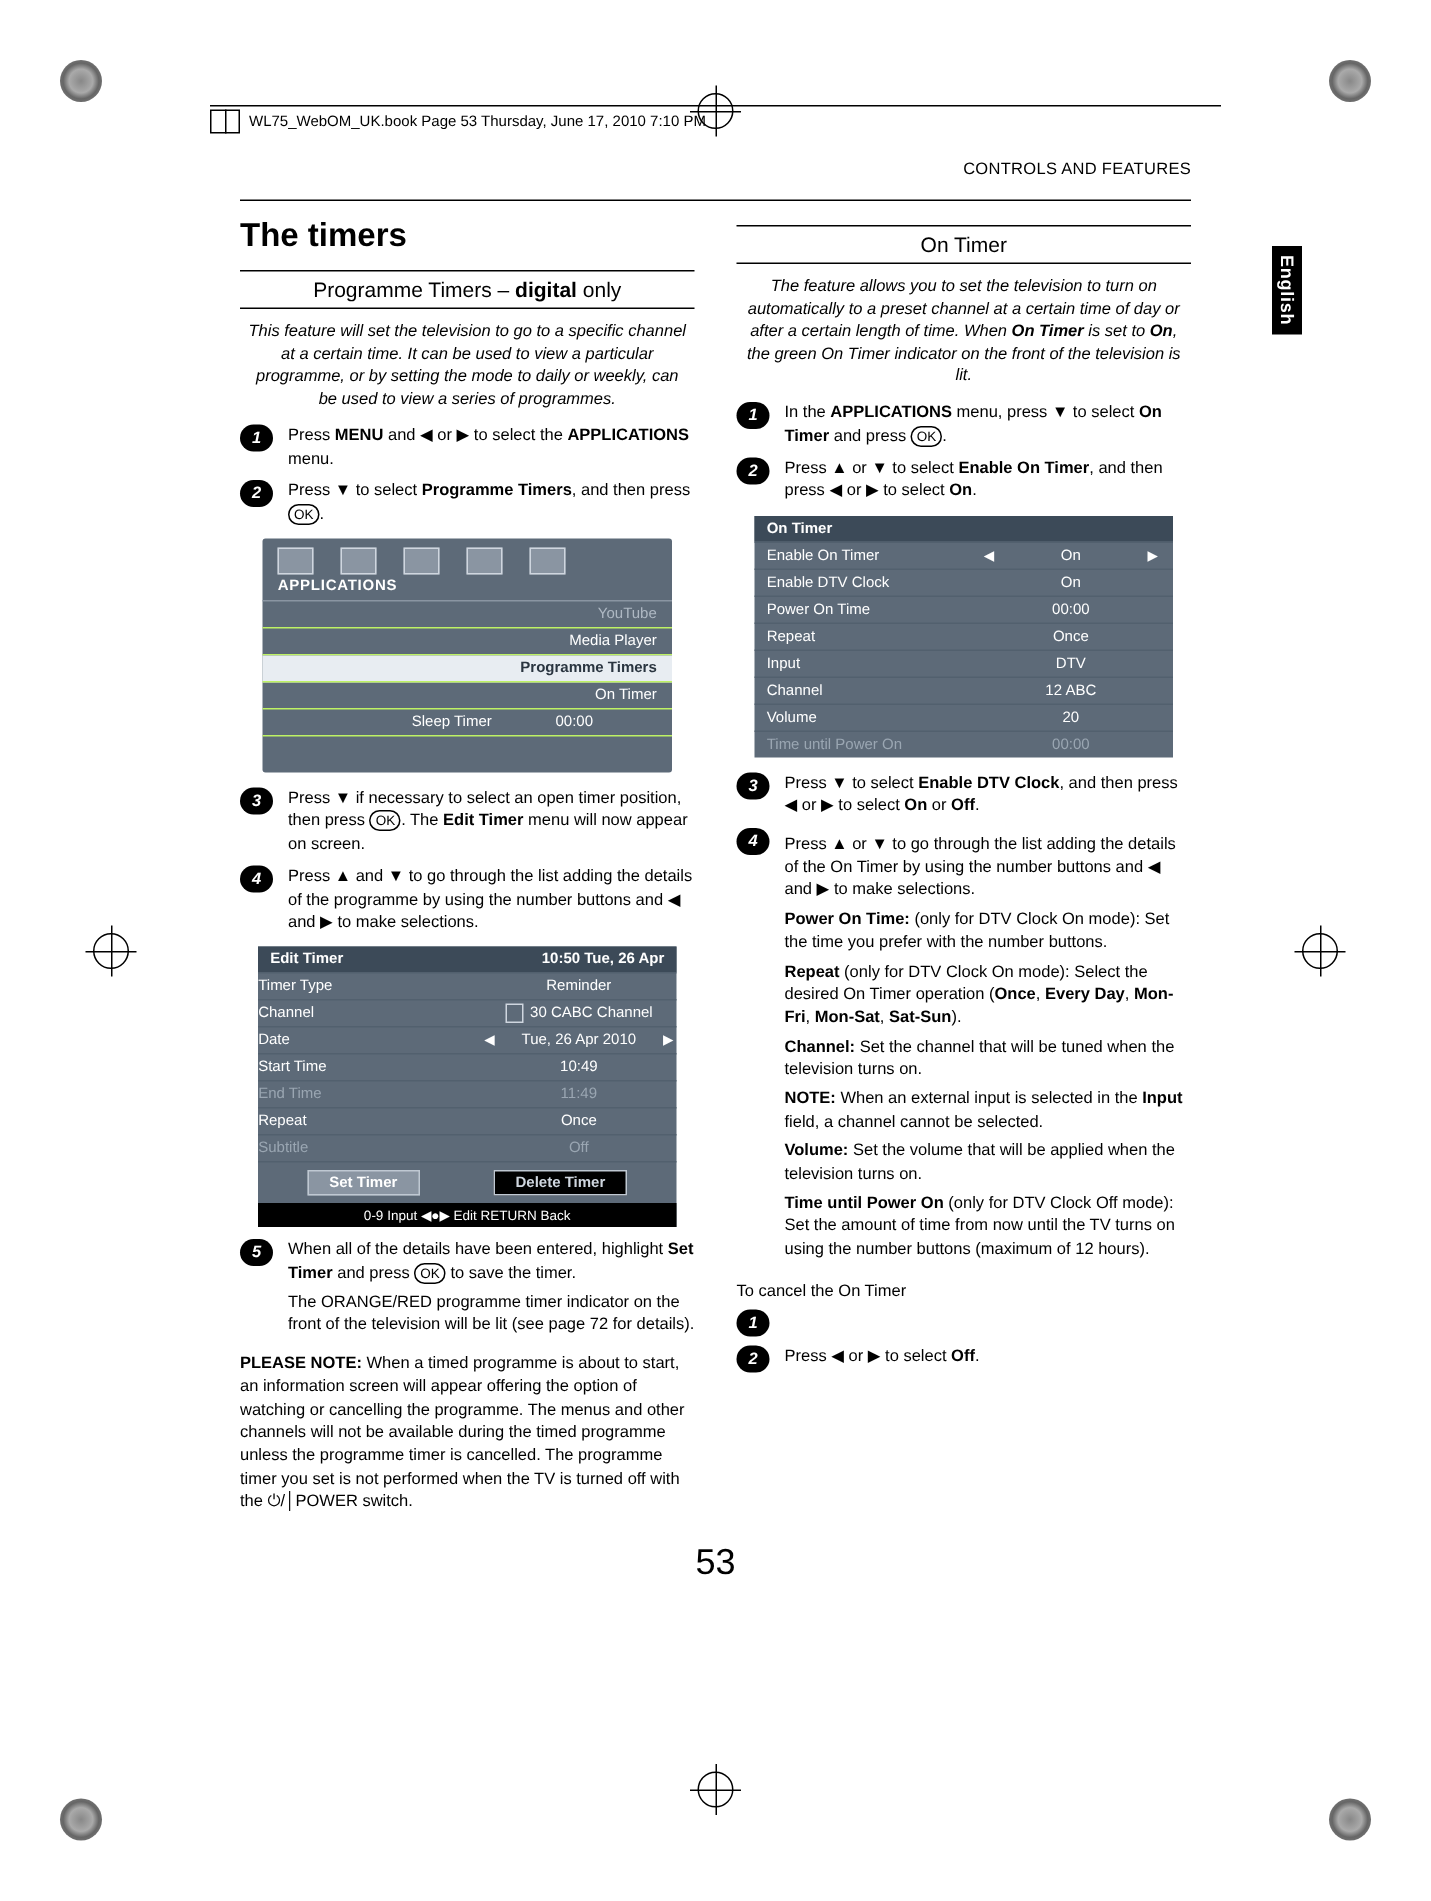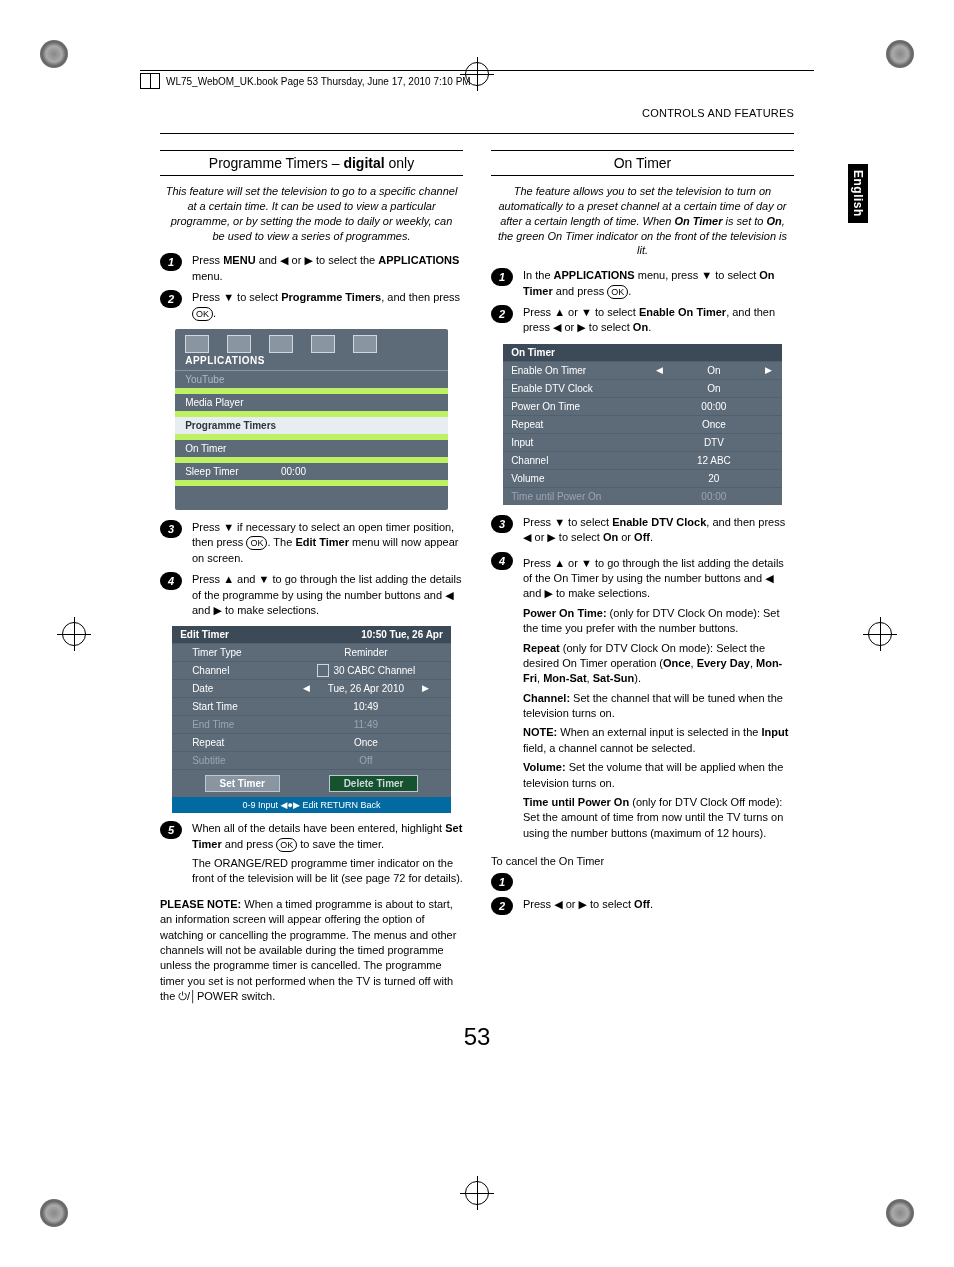--- a/index.html
+++ b/index.html
@@ -143,50 +143,50 @@
   }
   .osd .tabs .ico {
     width:22px; height:16px; background:#8a95a2; border:1px solid #cfd6df;
   }
   .osd .hd {
     padding: 0 10px 4px 10px; font-weight:bold; letter-spacing:.5px;
     border-bottom:1px solid #8a95a2;
     font-size:10px;
   }
   .osd .row {
-    display:flex; justify-content:flex-start;
-    padding:3px 10px; border-bottom:6px solid #bef264;
+    display:flex; justify-content:flex-end;
+    padding:3px 10px; border-bottom:1px solid #bef264;
   }
   .osd .row.hl { background:#e8edf2; color:#2a3540; font-weight:bold; }
   .osd .row .val { text-align:center; min-width:110px; position:relative; }
 
   .osd2 {
     background:#5d6a78; color:#fff; font-size:10px;
     margin:8px auto; width:92%;
   }
   .osd2 .titlebar{
     background:#3c4a58; display:flex; justify-content:space-between;
     padding:3px 8px; font-weight:bold;
   }
   .osd2 .row{
     display:flex; justify-content:space-between;
-    padding:3px 20px; border-top:1px solid #52606e;
+    padding:3px 0; border-top:1px solid #52606e;
   }
   .osd2 .row.dim{ color:#9aa6b2 }
   .osd2 .btnrow{
     display:flex; justify-content:space-around; padding:5px 8px;
     border-top:1px solid #52606e;
   }
   .osd2 .btn{
     background:#8a95a2; color:#fff; padding:2px 14px; font-weight:bold;
     border:1px solid #bfc8d2;
   }
-  .osd2 .btn.dim{ color:#cfd6df; background:#14532d}
+  .osd2 .btn.dim{ color:#cfd6df; background:#000000}
   .osd2 .foot{
-    background:#0369a1; padding:3px 8px; font-size:9px;
+    background:#000000; padding:3px 8px; font-size:9px;
     display:flex; gap:10px; justify-content:center;
   }
   .osd2 .val{ min-width:130px; text-align:center; position:relative;}
   .osd2 .val .arL,.osd2 .val .arR{position:absolute; top:0; font-size:9px}
   .osd2 .val .arL{left:2px}.osd2 .val .arR{right:2px}
 
   .osd3 {
     background:#5d6a78; color:#fff; font-size:10px;
     margin:8px auto 10px auto; width:92%;
   }
@@ -228,20 +228,21 @@
   </div>
 
   <div class="header-right">CONTROLS AND FEATURES</div>
   <div class="rule"></div>
 
   <div class="side-tab">English</div>
 
   <div class="columns">
 
     <div class="col">
+      <h1 class="title">The timers</h1>
 
       <div class="section-head">
         <span>Programme Timers – </span><b>digital</b><span> only</span>
       </div>
 
       <div class="intro">This feature will set the television to go to a specific channel at a certain time. It can be used to view a particular programme, or by setting the mode to daily or weekly, can be used to view a series of programmes.</div>
 
       <div class="step">
         <div class="badge">1</div>
         <div class="step-body">

